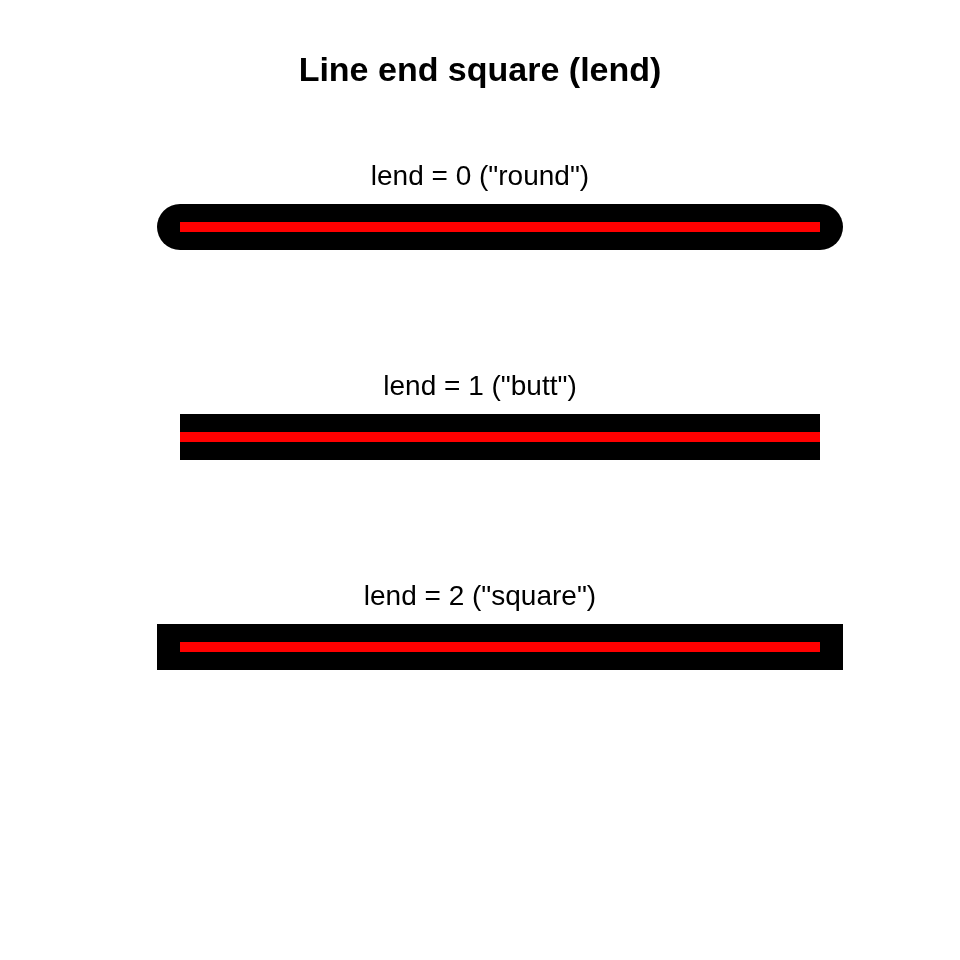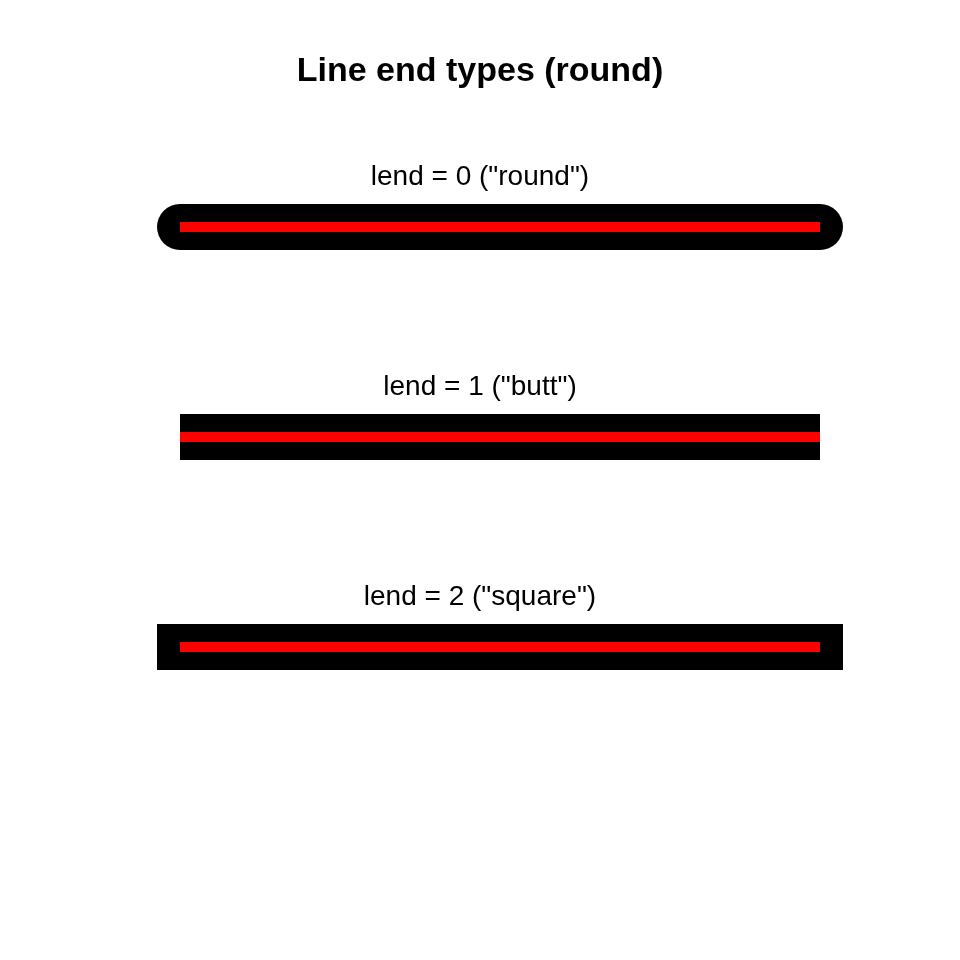--- a/index.html
+++ b/index.html
@@ -45,21 +45,21 @@
     .red-line { height: 10px; background: #ff0000; }
     .round .black-line { border-radius: 23px; }
     
     #s0 { top: 160px; }
     #s1 { top: 370px; }
     #s2 { top: 580px; }
   </style>
 </head>
 <body>
 
-<div class="title">Line end types (round)</div>
+<div class="title">Line end square (lend)</div>
 
 <div id="s0" class="sample round">
   <div class="sample-label">lend = 0 ("round")</div>
   <div class="line-wrap">
     <div class="black-line" style="left:157px;width:686px;"></div>
     <div class="red-line" style="left:180px;width:640px;"></div>
   </div>
 </div>
 
 <div id="s1" class="sample butt">

